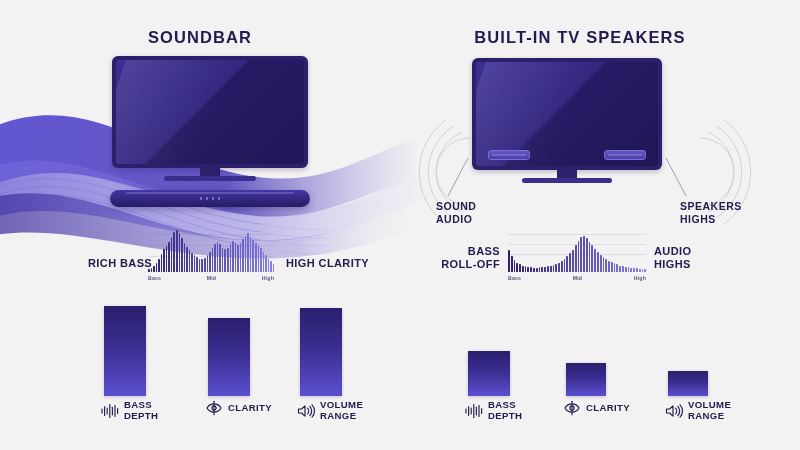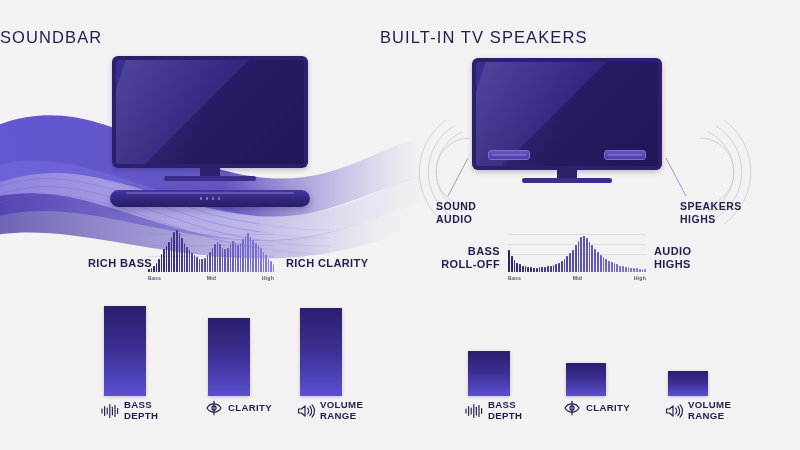--- a/index.html
+++ b/index.html
@@ -13,22 +13,22 @@
   }
   #stage { position:absolute; inset:0; }
 
   .bg-layer { position:absolute; inset:0; pointer-events:none; }
 
   .panel { position:absolute; top:0; height:450px; width:400px; }
   .panel-left { left:0; }
   .panel-right { left:380px; }
 
   .panel-title {
-    position:absolute; top:28px; width:100%; 
-    font-size:16.5px; font-weight:normal; letter-spacing:1.1px;
+    position:absolute; top:28px; width:100%; text-align:center;
+    font-size:16.5px; font-weight:bold; letter-spacing:1.1px;
     color:#241a4d;
   }
 
   
   .tv { position:absolute; }
   .tv-frame {
     border-radius:6px; background:#2b2069;
     padding:4px; box-shadow:0 2px 5px rgba(40,25,90,.25);
   }
   .tv-screen {
@@ -245,21 +245,21 @@
       <div class="spec-axis">
         <span>Bass</span>
         <span>Mid</span>
         <span>High</span>
       </div>
     </div>
     <div class="spec-side" style="left:88px; top:257px;">
       <span>RICH BASS</span>
     </div>
     <div class="spec-side" style="left:286px; top:257px;">
-      <span>RICH CLARITY</span>
+      <span>HIGH CLARITY</span>
     </div>
 
     <div class="metric" style="left:104px; top:296px; width:42px; height:100px;">
       <div class="metric-bar" style="height:90px;"></div>
       <div class="metric-label">
         <svg class="ico" width="20" height="16" viewBox="0 0 20 16">
           <g stroke="#241a4d" stroke-width="1.15" stroke-linecap="round">
             <line x1="2" y1="6" x2="2" y2="10"></line>
               <line x1="4.6" y1="3.5" x2="4.6" y2="12.5"></line>
             <line x1="7.2" y1="5" x2="7.2" y2="11"></line>

